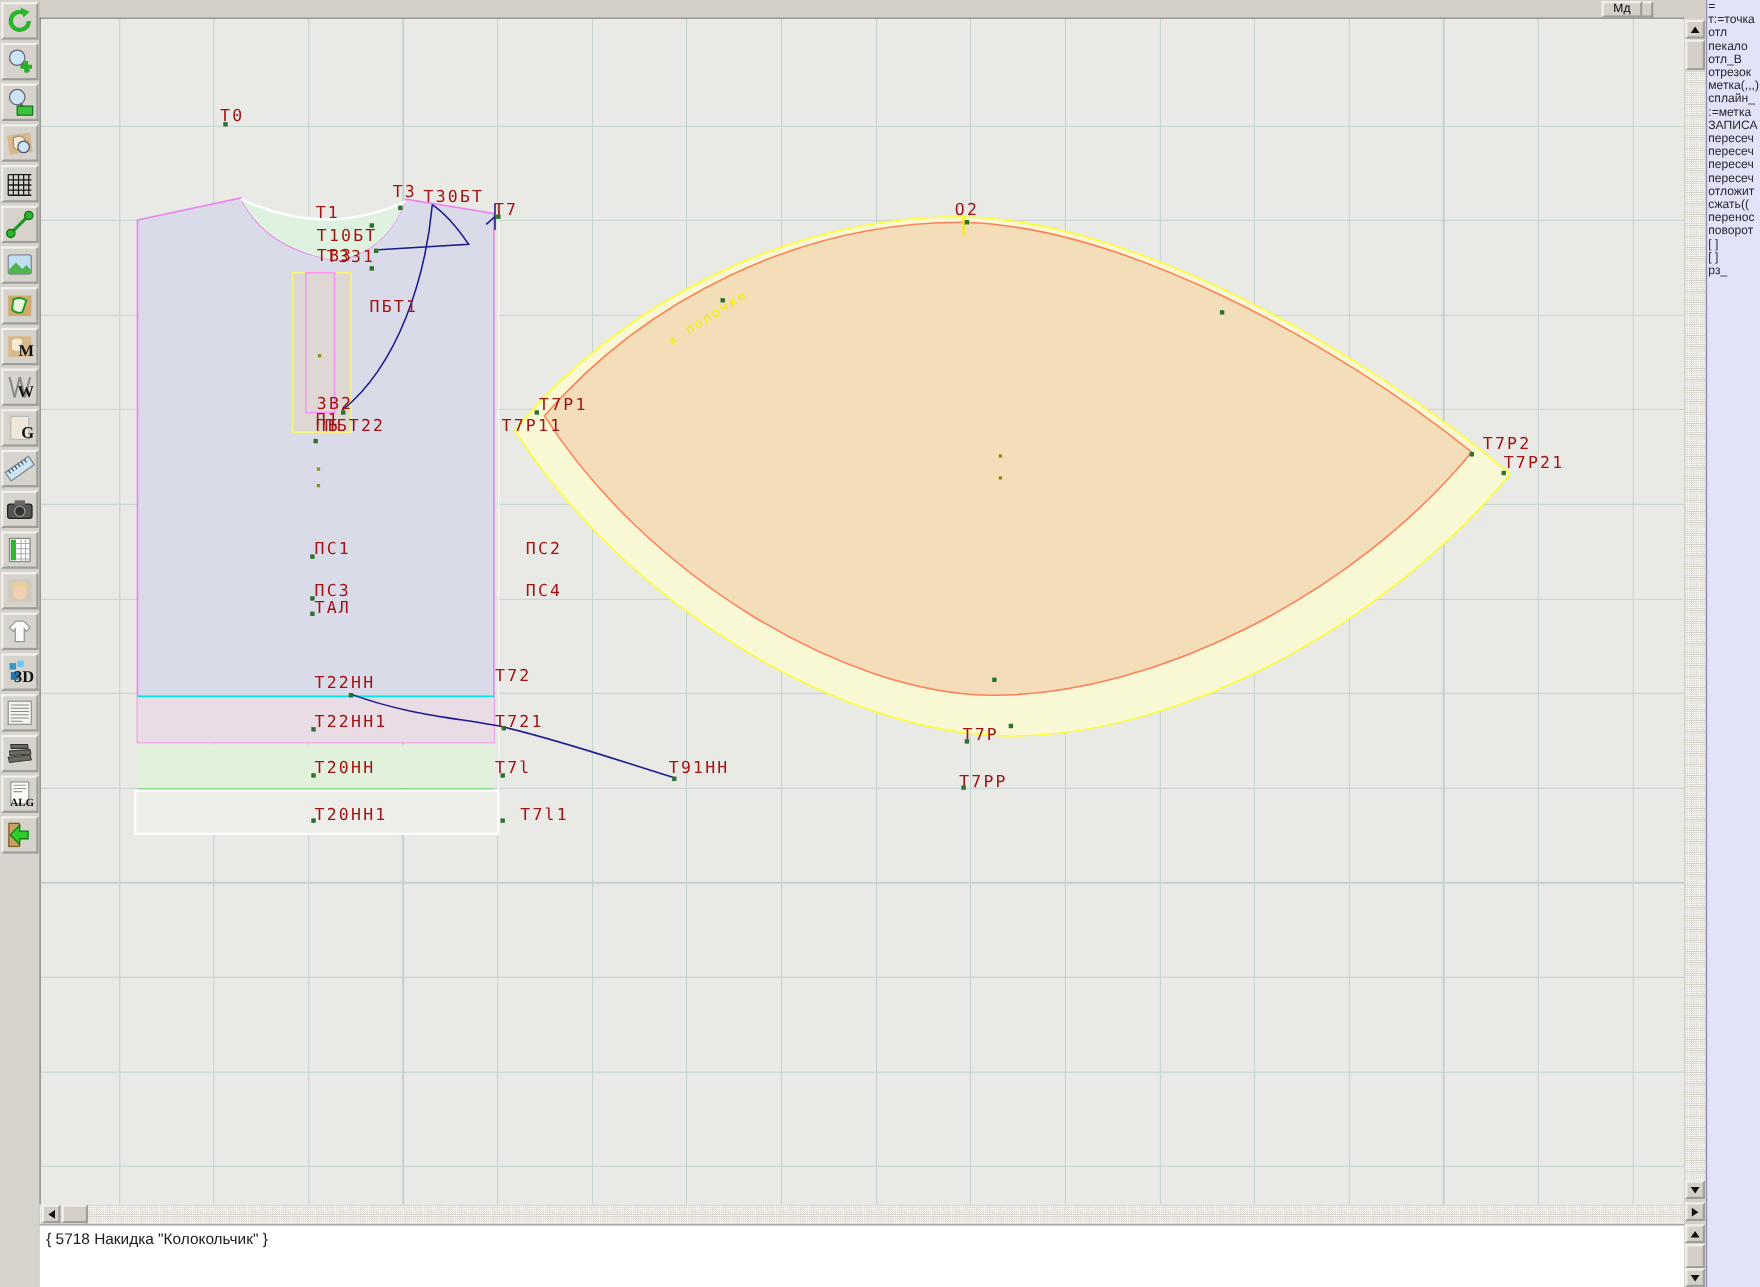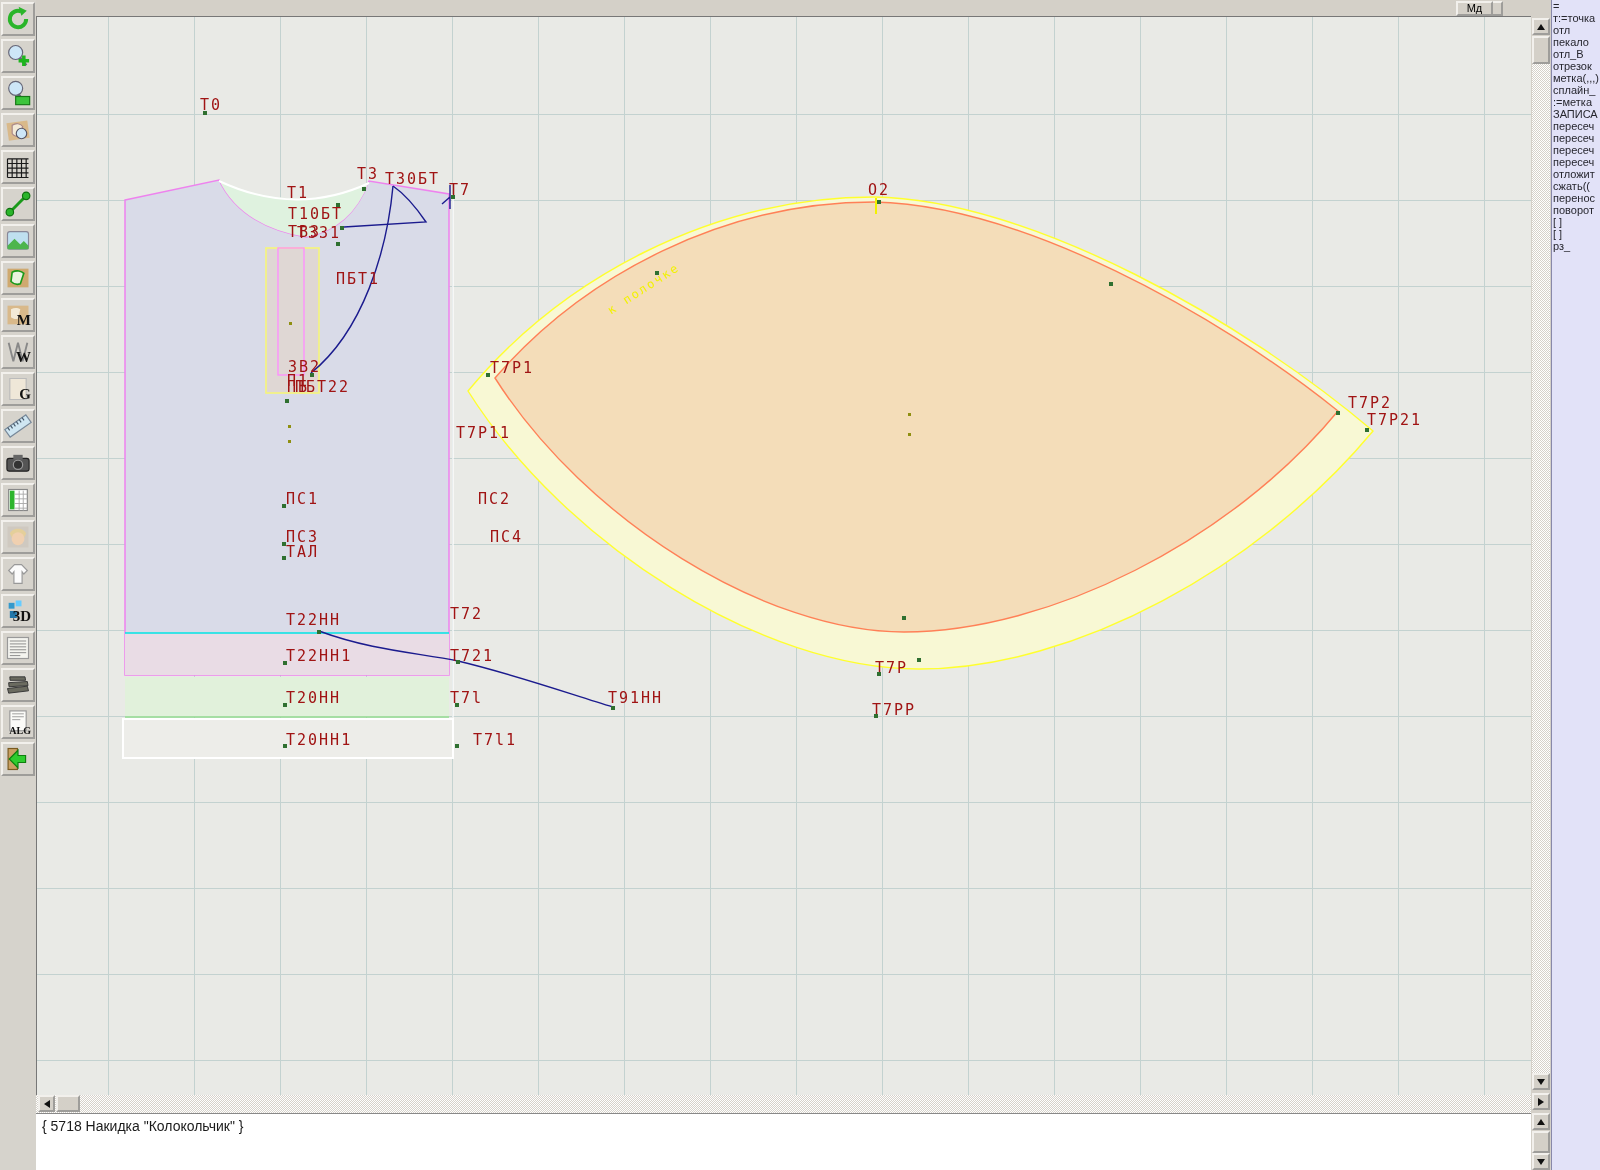--- a/index.html
+++ b/index.html
@@ -263,25 +263,25 @@
       <span class="plabel" style="left: 412px; top: 166px;">Т7</span>
       <span class="plabel" style="left: 251px; top: 190px;">Т10БТ</span>
       <span class="plabel" style="left: 251px; top: 208px;">ТВЗ</span>
       <span class="plabel" style="left: 260px; top: 209px;">Т3З1</span>
       <span class="plabel" style="left: 299px; top: 255px;">ПБТ1</span>
       <span class="plabel" style="left: 251px; top: 343px;">ЗВ2</span>
       <span class="plabel" style="left: 250px; top: 357px;">П1</span>
       <span class="plabel" style="left: 250px; top: 363px;">ПБ</span>
       <span class="plabel" style="left: 258px; top: 363px;">ПБТ22</span>
       <span class="plabel" style="left: 453px; top: 344px;">Т7Р1</span>
-      <span class="plabel" style="left: 419px; top: 363px; margin-top: 46px;">Т7Р11</span>
+      <span class="plabel" style="left: 419px; top: 363px;">Т7Р11</span>
       <span class="plabel" style="left: 249px; top: 475px;">ПС1</span>
       <span class="plabel" style="left: 441px; top: 475px;">ПС2</span>
       <span class="plabel" style="left: 249px; top: 513px;">ПС3</span>
-      <span class="plabel" style="left: 453px; top: 513px;">ПС4</span>
+      <span class="plabel" style="left: 441px; top: 513px;">ПС4</span>
       <span class="plabel" style="left: 249px; top: 528px;">ТАЛ</span>
       <span class="plabel" style="left: 249px; top: 596px;">Т22НН</span>
       <span class="plabel" style="left: 413px; top: 590px;">Т72</span>
       <span class="plabel" style="left: 249px; top: 632px;">Т22НН1</span>
       <span class="plabel" style="left: 413px; top: 632px;">Т721</span>
       <span class="plabel" style="left: 249px; top: 674px;">Т20НН</span>
       <span class="plabel" style="left: 413px; top: 674px;">Т7l</span>
       <span class="plabel" style="left: 571px; top: 674px;">Т91НН</span>
       <span class="plabel" style="left: 249px; top: 716px;">Т20НН1</span>
       <span class="plabel" style="left: 436px; top: 716px;">Т7l1</span>

